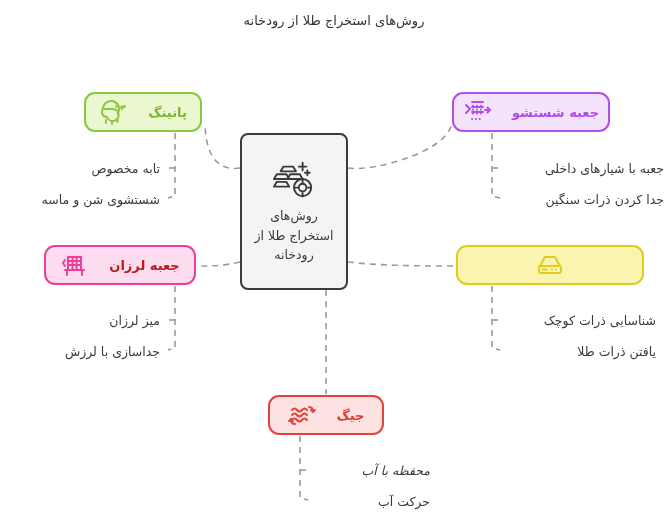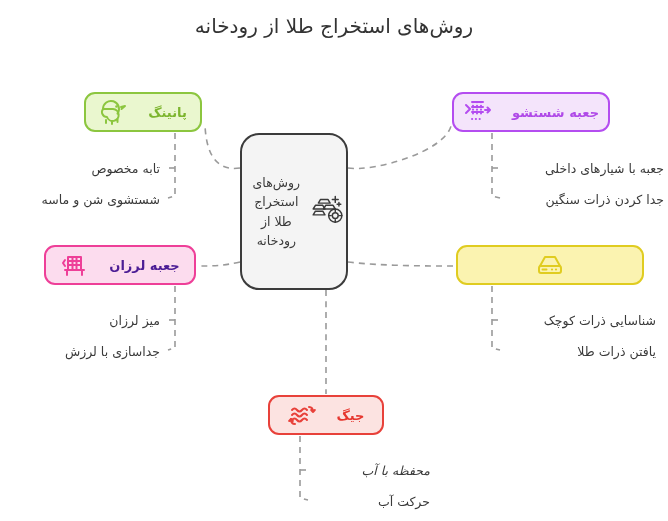--- a/index.html
+++ b/index.html
@@ -16,21 +16,21 @@
     font-family: "DejaVu Sans", "Liberation Sans", sans-serif;
   }
 
   
   .title {
     position: absolute;
     left: 0;
     top: 12px;
     width: 668px;
     text-align: center;
-    font-size: 20px;
+    font-size: 13px;
     color: #333333;
     line-height: 1.45;
     direction: rtl;
   }
 
   
   #links {
     position: absolute;
     left: 0;
     top: 0;
@@ -48,22 +48,23 @@
 
   
   .center-node {
     position: absolute;
     left: 240px;
     top: 133px;
     width: 108px;
     height: 157px;
     background: #f4f4f4;
     border: 2.2px solid #3b3b3b;
-    border-radius: 19px;
+    border-radius: 8px;
     display: flex;
+    flex-direction: column;
     align-items: center;
     justify-content: center;
     box-sizing: border-box;
   }
   .center-icon {
     width: 46px;
     height: 42px;
     margin-bottom: 6px;
   }
   .center-label {
@@ -102,21 +103,21 @@
     height: 28px;
     flex: 0 0 auto;
     display: block;
   }
 
   .b-panning  { left: 84px;  top: 92px;  width: 118px; background:#eaf7cf; border-color:#8cc63f; }
   .b-panning  .branch-label { color:#7db52f; }
   .b-wash     { left: 452px; top: 92px;  width: 158px; background:#f4e4fb; border-color:#b44df0; }
   .b-wash     .branch-label { color:#b04ae8; }
   .b-sluice   { left: 44px;  top: 245px; width: 152px; background:#fcdcee; border-color:#ee3f98; }
-  .b-sluice   .branch-label { color:#4c1d95; }
+  .b-sluice   .branch-label { color:#b91c1c; }
   .b-detector { left: 456px; top: 245px; width: 188px; background:#fbf3b0; border-color:#e0cc20; }
   .b-detector .branch-label { color:#dcc800; }
   .b-jig      { left: 268px; top: 395px; width: 116px; background:#fce3e1; border-color:#e8413a; }
   .b-jig      .branch-label { color:#e6372f; }
 
   
   .leaf {
     position: absolute;
     font-size: 12.5px;
     color: #3a3a3a;

